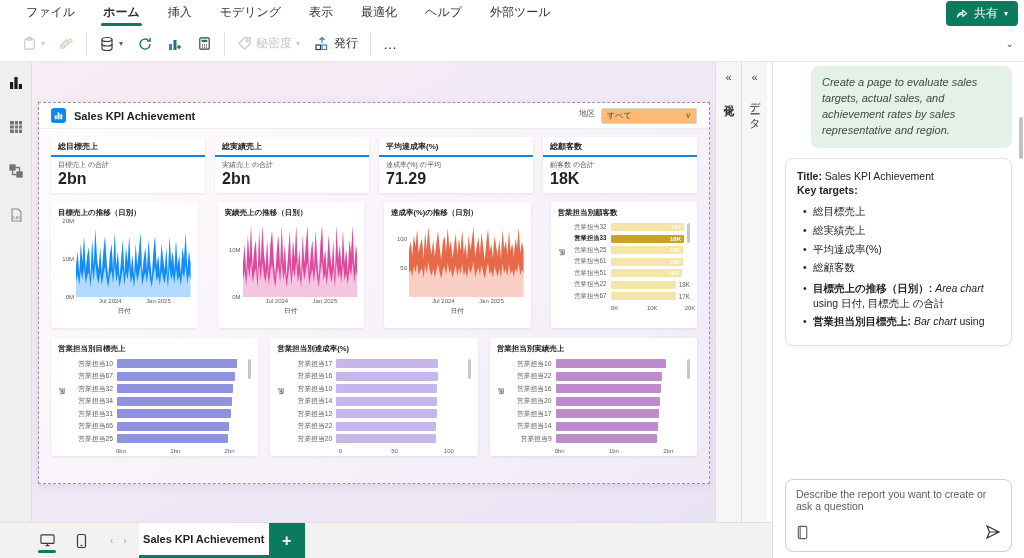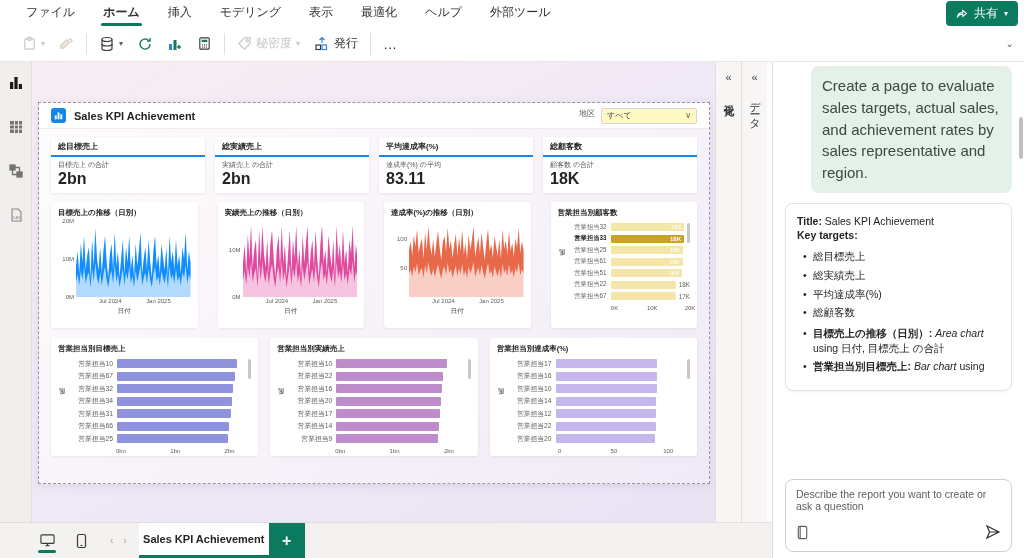--- a/index.html
+++ b/index.html
@@ -35,21 +35,21 @@
   .rail-icon { width:18px; height:18px; display:flex; align-items:center; justify-content:center; cursor:pointer; }
 
   
   .canvas { flex:1; background:linear-gradient(150deg,#f7edf3 0%, #efe8f6 55%, #e9e4f4 100%); padding:40px 4px 0 6px; min-width:0; }
   .page { width:672px; height:382px; border:1px dashed #9a92a8; background:linear-gradient(140deg,#fefcfd 0%, #f7f1f9 60%, #f0eaf7 100%); box-shadow:0 2px 8px rgba(90,70,120,.12); }
   .page-header { height:26px; background:#fff; border-bottom:1px solid #efeceb; display:flex; align-items:center; padding:0 12px; gap:8px; }
   .pbi-vis-icon { width:15px; height:15px; background:#1486e8; border-radius:3px; display:flex; align-items:center; justify-content:center; }
   .page-title { font-size:11px; font-weight:700; color:#252423; flex:1; }
   .slicer { display:flex; align-items:flex-start; gap:6px; }
   .slicer-label { font-size:8px; color:#605e5c; }
-  .slicer-box { width:96px; height:16px; border:1px solid #d8d5d2; background:#fef9c3; border-radius:2px; display:flex; align-items:center; justify-content:space-between; padding:0 5px; font-size:8px; color:#444; cursor:pointer; }
+  .slicer-box { width:96px; height:16px; border:1px solid #d8d5d2; background:#fdba74; border-radius:2px; display:flex; align-items:center; justify-content:space-between; padding:0 5px; font-size:8px; color:#444; cursor:pointer; }
   .page-content { padding:8px 12px; }
 
   
   .kpi-row { display:flex; gap:10px; }
   .kpi-card { flex:1; background:#fff; border-radius:2px; box-shadow:0 1px 3px rgba(0,0,0,.08); cursor:pointer; }
   .kpi-title { font-size:8px; font-weight:700; color:#252423; padding:4px 7px 3px; border-bottom:2px solid #1486e8; }
   .kpi-body { padding:3px 7px 5px; }
   .kpi-sub { font-size:7px; color:#555; }
   .kpi-value { font-size:16px; font-weight:600; color:#252423; line-height:1.15; }
 
@@ -104,21 +104,21 @@
 
   
   .copilot { width:252px; background:#fff; border-left:1px solid #e1dfdd; display:flex; flex-direction:column; }
   .cp-header { display:flex; align-items:center; gap:7px; padding:10px 12px 8px; }
   .cp-logo { width:17px; height:17px; border-radius:5px; background:conic-gradient(from 210deg,#0f6cbd,#29a3a3,#94c748,#e3008c,#7a3bd0,#0f6cbd); }
   .cp-title { font-size:14px; font-weight:700; color:#252423; }
   .cp-badge { font-size:9px; color:#605e5c; background:#f3f2f1; border-radius:9px; padding:2px 8px; }
   .cp-hdr-icons { margin-left:auto; display:flex; gap:12px; align-items:center; }
   .cp-hdr-icons span { cursor:pointer; color:#323130; }
   .cp-scrollarea { flex:1; overflow:hidden; padding:4px 12px 0; position:relative; }
-  .cp-user-bubble { background:#e4f1e8; border-radius:8px; padding:9px 11px; margin-left:26px; font-size:15px; color:#3b4a42; line-height:1.45; }
+  .cp-user-bubble { background:#e4f1e8; border-radius:8px; padding:9px 11px; margin-left:26px; font-size:11px; color:#3b4a42; line-height:1.45;font-style:italic; }
   .cp-response { background:#fff; border:1px solid #e6e4e2; border-radius:8px; box-shadow:0 1px 3px rgba(0,0,0,.05); padding:10px 11px; margin-top:10px; font-size:10.5px; color:#252423; line-height:1.4; position:relative; }
   .cp-response p { margin-bottom:6px; }
   .cp-response ul { list-style:none; padding-left:6px; margin:6px 0; }
   .cp-response li { padding-left:10px; position:relative; margin-bottom:4px; }
   .cp-response li::before { content:"•"; position:absolute; left:0; }
   .cp-bold { font-weight:700; }
   .cp-italic { font-style:italic; }
   .cp-scrollbar { position:absolute; right:1px; top:55px; width:4px; height:42px; background:#c3c1bf; border-radius:2px; }
   .cp-inputcard { margin:8px 12px 6px; border:1px solid #d2d0ce; border-radius:8px; padding:8px 10px 7px; }
   .cp-input { width:100%; border:none; outline:none; resize:none; font-family:inherit; font-size:10.5px; color:#252423; height:30px; }
@@ -293,21 +293,21 @@
                     <div class="kpi-title">総実績売上</div>
                     <div class="kpi-body">
                       <div class="kpi-sub">実績売上 の合計</div>
                       <div class="kpi-value">2bn</div>
                     </div>
                   </div>
                   <div class="kpi-card">
                     <div class="kpi-title">平均達成率(%)</div>
                     <div class="kpi-body">
                       <div class="kpi-sub">達成率(%) の平均</div>
-                      <div class="kpi-value">83.11</div>
+                      <div class="kpi-value">71.29</div>
                     </div>
                   </div>
                   <div class="kpi-card">
                     <div class="kpi-title">総顧客数</div>
                     <div class="kpi-body">
                       <div class="kpi-sub">顧客数 の合計</div>
                       <div class="kpi-value">18K</div>
                     </div>
                   </div>
                 </div>
@@ -493,20 +493,76 @@
                         <div class="bar-scroll"></div>
                       </div>
                     </div>
                     <div class="bar-xaxis" style="margin-left:63px;">
                       <span class="x-tick" style="left:0%">0bn</span>
                       <span class="x-tick" style="left:41.66666666666667%">1bn</span>
                       <span class="x-tick" style="left:83.33333333333334%">2bn</span>
                     </div>
                   </div>
                 <div class="chart-card">
+                    <div class="chart-title">営業担当別達成率(%)</div>
+                    <div class="bar-body">
+                      <div class="bar-ylab">氏名</div>
+                      <div class="bar-rows">
+                        <div class="bar-row">
+                          <span class="bar-cat" style="">営業担当17</span>
+                          <div class="bar-track">
+                            <div class="bar-fill" style="width:75.8%;background:#C5B7EC;"></div>
+                          </div>
+                        </div>
+                        <div class="bar-row">
+                          <span class="bar-cat" style="">営業担当16</span>
+                          <div class="bar-track">
+                            <div class="bar-fill" style="width:75.4%;background:#C5B7EC;"></div>
+                          </div>
+                        </div>
+                        <div class="bar-row">
+                          <span class="bar-cat" style="">営業担当10</span>
+                          <div class="bar-track">
+                            <div class="bar-fill" style="width:75.2%;background:#C5B7EC;"></div>
+                          </div>
+                        </div>
+                        <div class="bar-row">
+                          <span class="bar-cat" style="">営業担当14</span>
+                          <div class="bar-track">
+                            <div class="bar-fill" style="width:75.0%;background:#C5B7EC;"></div>
+                          </div>
+                        </div>
+                        <div class="bar-row">
+                          <span class="bar-cat" style="">営業担当12</span>
+                          <div class="bar-track">
+                            <div class="bar-fill" style="width:74.8%;background:#C5B7EC;"></div>
+                          </div>
+                        </div>
+                        <div class="bar-row">
+                          <span class="bar-cat" style="">営業担当22</span>
+                          <div class="bar-track">
+                            <div class="bar-fill" style="width:74.5%;background:#C5B7EC;"></div>
+                          </div>
+                        </div>
+                        <div class="bar-row">
+                          <span class="bar-cat" style="">営業担当20</span>
+                          <div class="bar-track">
+                            <div class="bar-fill" style="width:74.2%;background:#C5B7EC;"></div>
+                          </div>
+                        </div>
+                        <div class="bar-scroll"></div>
+                      </div>
+                    </div>
+                    <div class="bar-xaxis" style="margin-left:63px;">
+                      <span class="x-tick" style="left:0%">0</span>
+                      <span class="x-tick" style="left:41.66666666666667%">50</span>
+                      <span class="x-tick" style="left:83.33333333333334%">100</span>
+                    </div>
+                  </div>
+                <div class="chart-card">
                     <div class="chart-title">営業担当別実績売上</div>
                     <div class="bar-body">
                       <div class="bar-ylab">氏名</div>
                       <div class="bar-rows">
                         <div class="bar-row">
                           <span class="bar-cat" style="">営業担当10</span>
                           <div class="bar-track">
                             <div class="bar-fill" style="width:82.1%;background:#BE8CCA;"></div>
                           </div>
                         </div>
@@ -546,76 +602,20 @@
                             <div class="bar-fill" style="width:75.4%;background:#BE8CCA;"></div>
                           </div>
                         </div>
                         <div class="bar-scroll"></div>
                       </div>
                     </div>
                     <div class="bar-xaxis" style="margin-left:63px;">
                       <span class="x-tick" style="left:0%">0bn</span>
                       <span class="x-tick" style="left:41.66666666666667%">1bn</span>
                       <span class="x-tick" style="left:83.33333333333334%">2bn</span>
-                    </div>
-                  </div>
-                <div class="chart-card">
-                    <div class="chart-title">営業担当別達成率(%)</div>
-                    <div class="bar-body">
-                      <div class="bar-ylab">氏名</div>
-                      <div class="bar-rows">
-                        <div class="bar-row">
-                          <span class="bar-cat" style="">営業担当17</span>
-                          <div class="bar-track">
-                            <div class="bar-fill" style="width:75.8%;background:#C5B7EC;"></div>
-                          </div>
-                        </div>
-                        <div class="bar-row">
-                          <span class="bar-cat" style="">営業担当16</span>
-                          <div class="bar-track">
-                            <div class="bar-fill" style="width:75.4%;background:#C5B7EC;"></div>
-                          </div>
-                        </div>
-                        <div class="bar-row">
-                          <span class="bar-cat" style="">営業担当10</span>
-                          <div class="bar-track">
-                            <div class="bar-fill" style="width:75.2%;background:#C5B7EC;"></div>
-                          </div>
-                        </div>
-                        <div class="bar-row">
-                          <span class="bar-cat" style="">営業担当14</span>
-                          <div class="bar-track">
-                            <div class="bar-fill" style="width:75.0%;background:#C5B7EC;"></div>
-                          </div>
-                        </div>
-                        <div class="bar-row">
-                          <span class="bar-cat" style="">営業担当12</span>
-                          <div class="bar-track">
-                            <div class="bar-fill" style="width:74.8%;background:#C5B7EC;"></div>
-                          </div>
-                        </div>
-                        <div class="bar-row">
-                          <span class="bar-cat" style="">営業担当22</span>
-                          <div class="bar-track">
-                            <div class="bar-fill" style="width:74.5%;background:#C5B7EC;"></div>
-                          </div>
-                        </div>
-                        <div class="bar-row">
-                          <span class="bar-cat" style="">営業担当20</span>
-                          <div class="bar-track">
-                            <div class="bar-fill" style="width:74.2%;background:#C5B7EC;"></div>
-                          </div>
-                        </div>
-                        <div class="bar-scroll"></div>
-                      </div>
-                    </div>
-                    <div class="bar-xaxis" style="margin-left:63px;">
-                      <span class="x-tick" style="left:0%">0</span>
-                      <span class="x-tick" style="left:41.66666666666667%">50</span>
-                      <span class="x-tick" style="left:83.33333333333334%">100</span>
                     </div>
                   </div>
               </div>
             </div>
           </div>
         </div>
 
         <div class="strip">
           <span class="strip-collapse">«</span>
           <span class="strip-label">視覚化</span>

